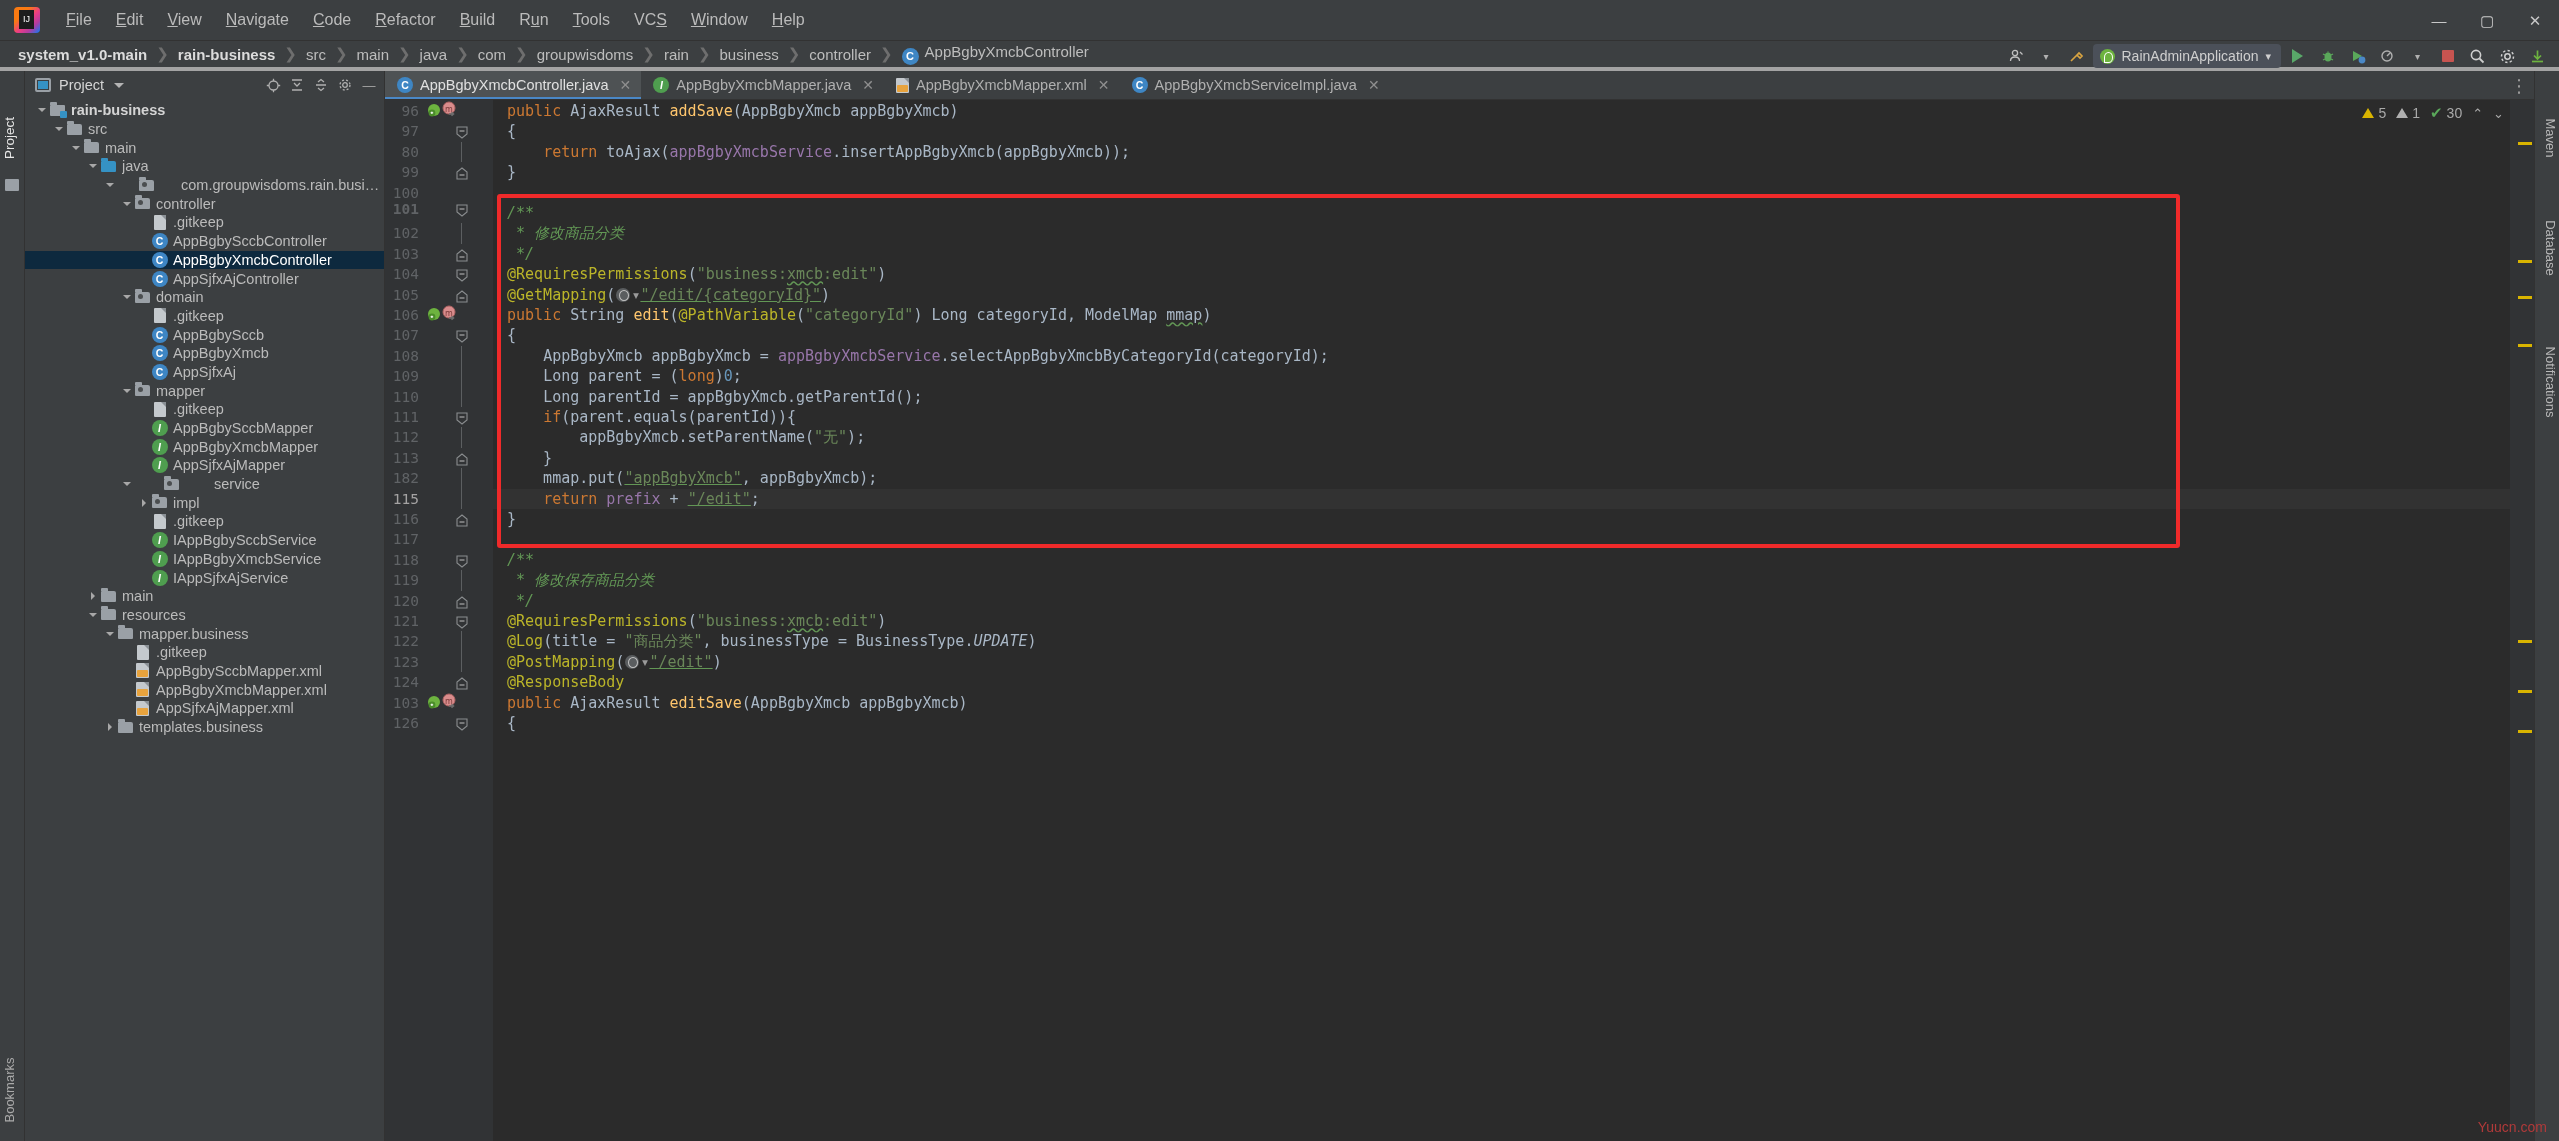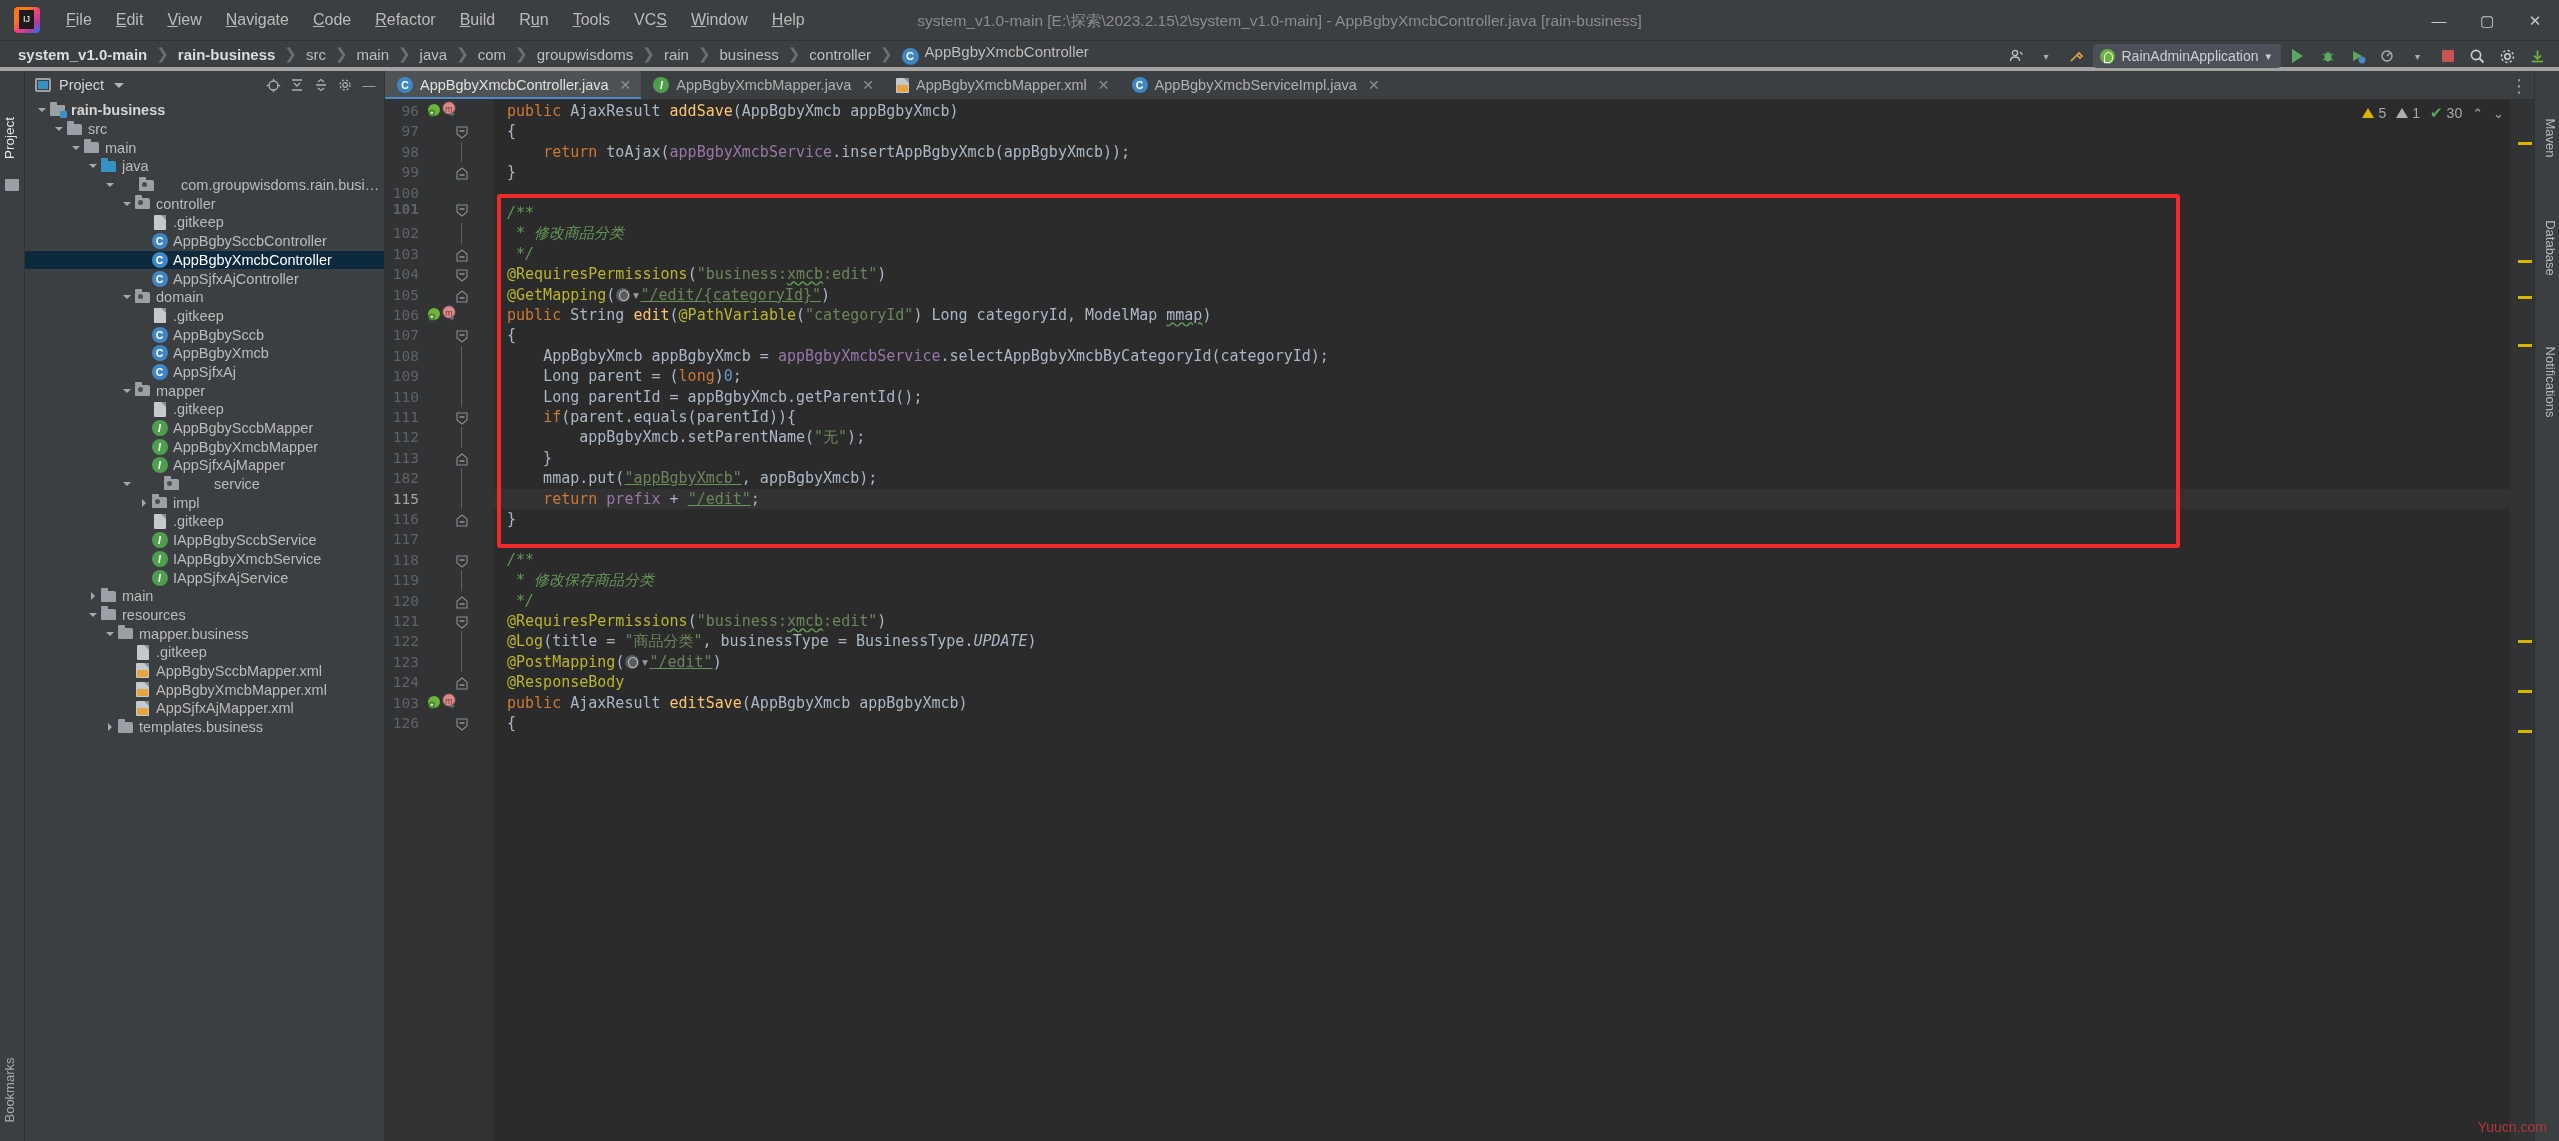--- a/index.html
+++ b/index.html
@@ -236,21 +236,20 @@
       <div class="menu-item"><span class="mn">N</span>avigate</div>
       <div class="menu-item"><span class="mn">C</span>ode</div>
       <div class="menu-item"><span class="mn">R</span>efactor</div>
       <div class="menu-item"><span class="mn">B</span>uild</div>
       <div class="menu-item">R<span class="mn">u</span>n</div>
       <div class="menu-item"><span class="mn">T</span>ools</div>
       <div class="menu-item">VC<span class="mn">S</span></div>
       <div class="menu-item"><span class="mn">W</span>indow</div>
       <div class="menu-item"><span class="mn">H</span>elp</div>
     </div>
-    <div class="win-title">system_v1.0-main [E:\探索\2023.2.15\2\system_v1.0-main] - AppBgbyXmcbController.java [rain-business]</div>
     <div class="win-controls">
       <div class="wc">—</div>
       <div class="wc">▢</div>
       <div class="wc close">✕</div>
     </div>
   </div>
 
   <div class="navbar">
     <div class="crumbs" id="crumbs">
         <span class="crumb bold"><span>system_v1.0-main</span></span>
@@ -675,21 +674,21 @@
                 </svg></span>
             </div>
             <div class="ln-row" style="position: absolute; left: 0px; right: 0px; top: 21.4px;">
               <span class="lnum">97</span>
               <span class="fold" style="right: 26px; top: 4px;"><svg width="12" height="13" viewBox="0 0 12 13">
                   <path d="M1 1h10v7l-5 4-5-4z" fill="none" stroke="#8a8d8f" stroke-width="1.1"></path>
                   <path d="M3.5 5h5" stroke="#a9a9a9" stroke-width="1.2"></path>
                 </svg></span>
             </div>
             <div class="ln-row" style="position: absolute; left: 0px; right: 0px; top: 41.8px;">
-              <span class="lnum">98</span>
+              <span class="lnum">80</span>
               <span class="foldline"></span>
             </div>
             <div class="ln-row" style="position: absolute; left: 0px; right: 0px; top: 62.2px;">
               <span class="lnum">99</span>
               <span class="fold" style="right: 26px; top: 4px;"><svg width="12" height="13" viewBox="0 0 12 13">
                   <path d="M1 12h10V5L6 1 1 5z" fill="none" stroke="#8a8d8f" stroke-width="1.1"></path>
                   <path d="M3.5 8h5" stroke="#a9a9a9" stroke-width="1.2"></path>
                 </svg></span>
             </div>
             <div class="ln-row" style="position: absolute; left: 0px; right: 0px; top: 82.6px;">

